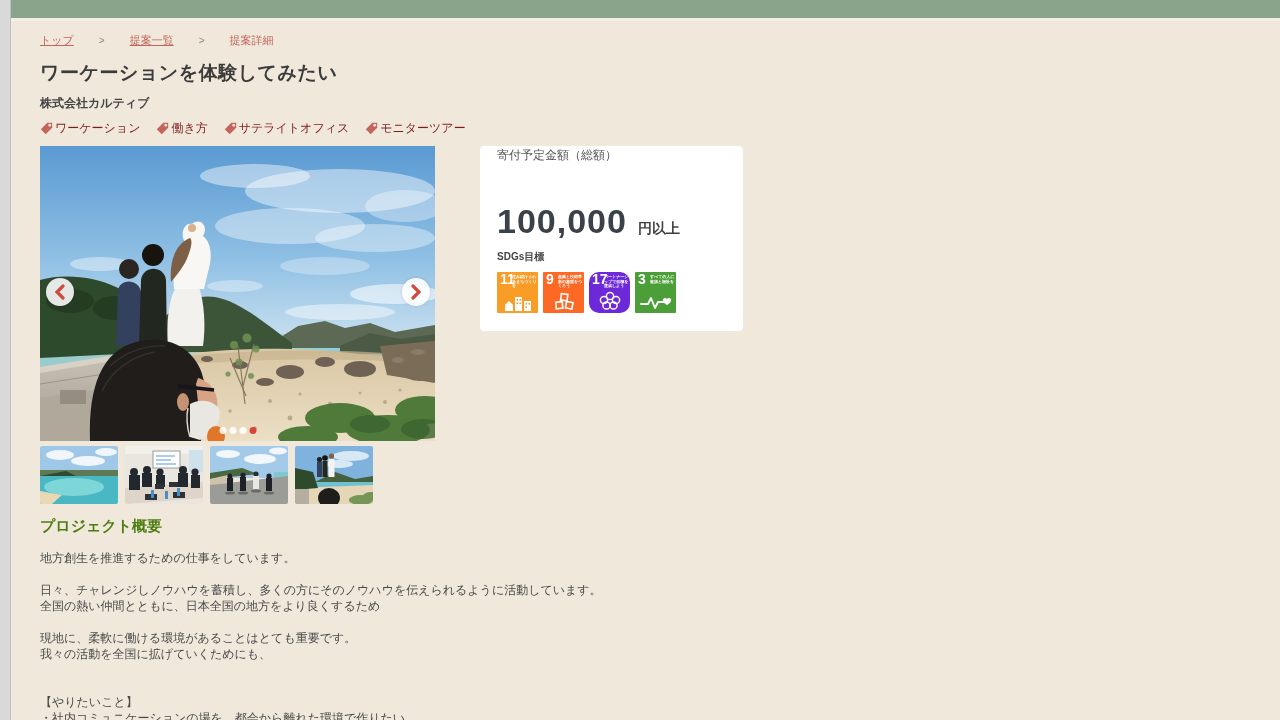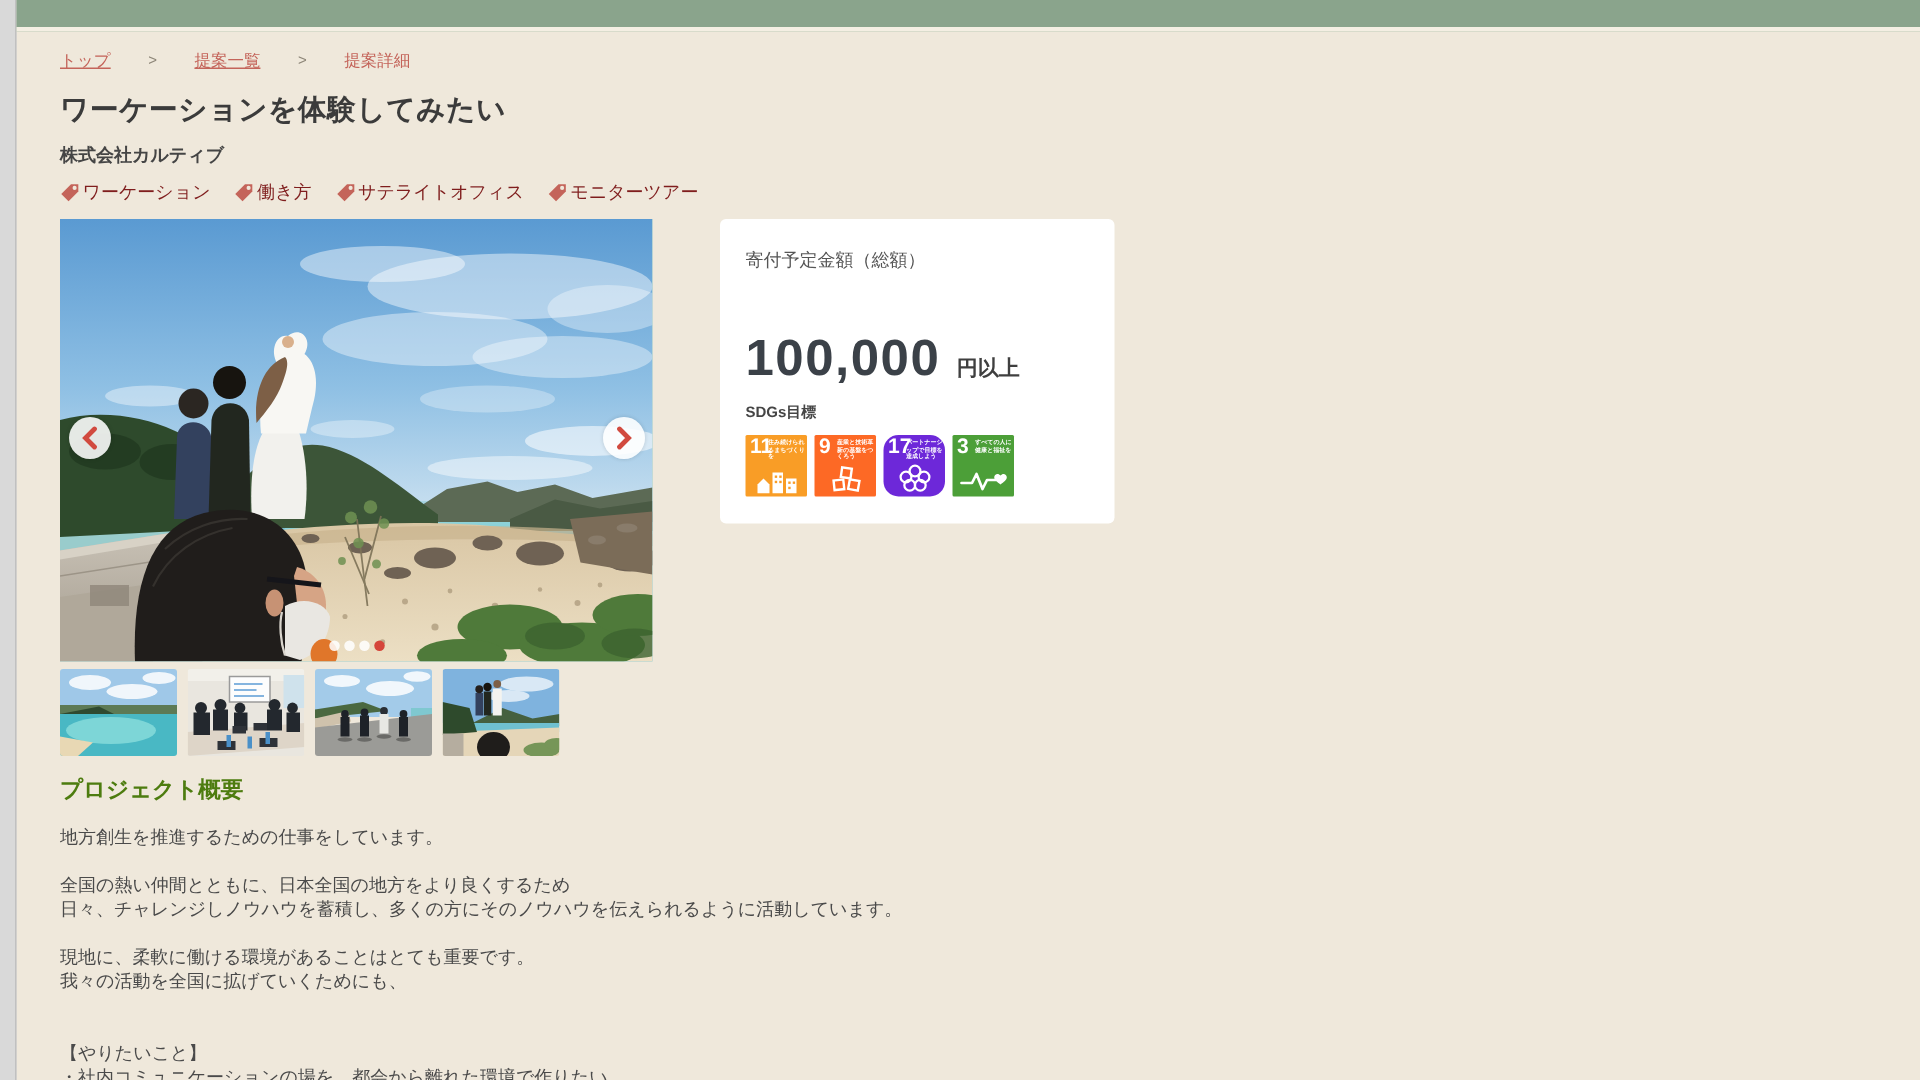--- a/index.html
+++ b/index.html
@@ -41,21 +41,21 @@
   .dots{position:absolute;bottom:7px;left:50%;transform:translateX(-50%);display:flex;gap:3px;}
   .dot{width:7px;height:7px;border-radius:50%;background:rgba(255,255,255,0.85);cursor:pointer;}
   .dot.active{background:#d5453a;}
 
   .thumbs{display:flex;gap:7px;margin-top:5px;}
   .thumb{width:78px;height:58px;padding:0;border:none;background:none;cursor:pointer;border-radius:2px;overflow:hidden;}
   .thumb svg{display:block;}
 
   
   .card{margin-left:45px;width:263px;box-sizing:border-box;background:#ffffff;border-radius:4px;
-    padding:19px 17px 18px 17px;}
+    padding:1px 17px 18px 17px;}
   .card-label{font-size:12px;color:#555555;}
   .amount-row{display:flex;align-items:baseline;margin-top:4px;}
   .amount{font-size:34px;font-weight:bold;color:#3b4148;letter-spacing:1px;margin-top:34px;}
   .amount-unit{font-size:14px;font-weight:bold;color:#3f3f3f;margin-left:11px;}
   .sdgs-label{font-size:10px;font-weight:bold;color:#454545;margin-top:9px;}
   .sdgs{display:flex;gap:5px;margin-top:8px;}
   .sdg{width:41px;height:41px;position:relative;color:#fff;overflow:hidden;border-radius:1px;}
   .sdg-num{position:absolute;left:3px;top:1px;font-size:14px;font-weight:bold;line-height:12px;}
   .sdg-title{position:absolute;left:15px;top:3px;right:1px;font-size:4px;line-height:4.5px;font-weight:bold;}
   .sdg-glyph{position:absolute;left:0;right:0;bottom:2px;display:flex;justify-content:center;}
@@ -477,22 +477,22 @@
           </span>
         </div>
       </div>
     </div>
   </div>
 
   <div class="overview">
     <h2 class="overview-heading">プロジェクト概要</h2>
     <div class="ov-line">地方創生を推進するための仕事をしています。</div>
     <div class="ov-line"></div>
+    <div class="ov-line">日々、チャレンジしノウハウを蓄積し、多くの方にそのノウハウを伝えられるように活動しています。</div>
     <div class="ov-line">全国の熱い仲間とともに、日本全国の地方をより良くするため</div>
-    <div class="ov-line">日々、チャレンジしノウハウを蓄積し、多くの方にそのノウハウを伝えられるように活動しています。</div>
     <div class="ov-line"></div>
     <div class="ov-line">現地に、柔軟に働ける環境があることはとても重要です。</div>
     <div class="ov-line">我々の活動を全国に拡げていくためにも、</div>
     <div class="ov-line"></div>
     <div class="ov-line"></div>
     <div class="ov-line">【やりたいこと】</div>
     <div class="ov-line">・社内コミュニケーションの場を、都会から離れた環境で作りたい</div>
 
   </div>
 

